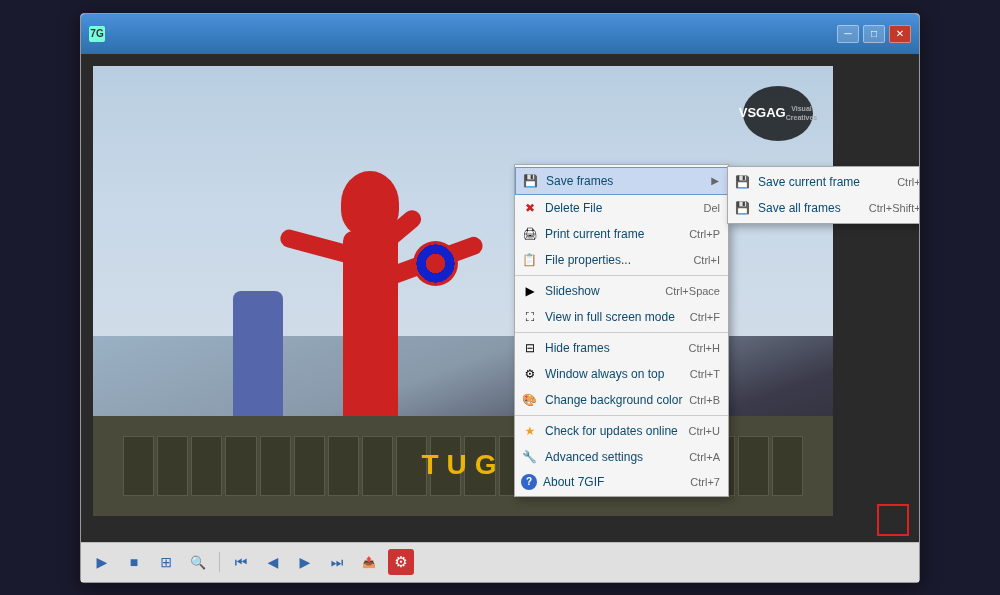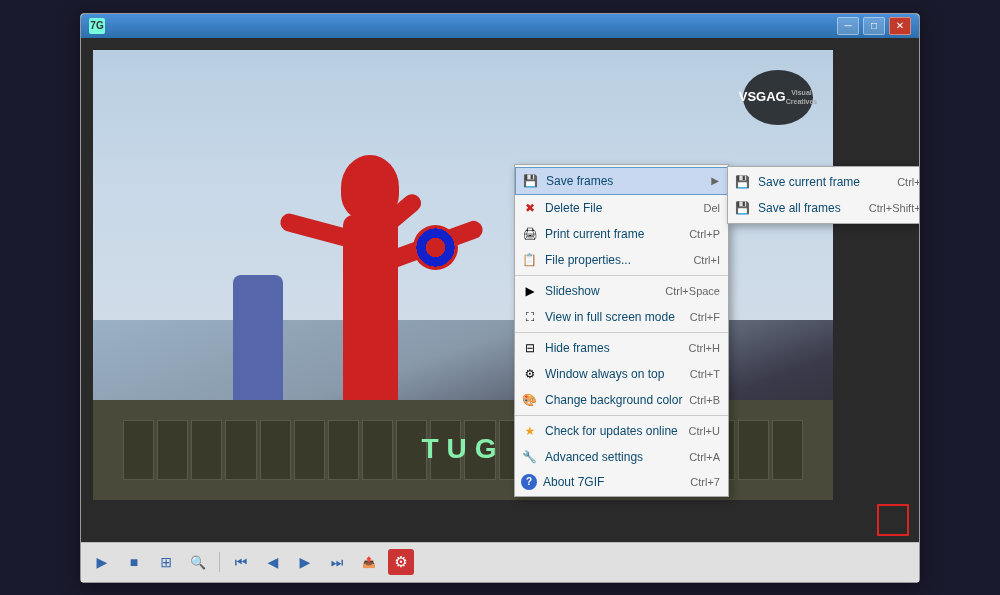--- a/index.html
+++ b/index.html
@@ -23,21 +23,21 @@
       border: 1px solid #999;
       border-radius: 4px;
       box-shadow: 0 4px 20px rgba(0,0,0,0.5);
       display: flex;
       flex-direction: column;
       position: relative;
     }
 
     
     .titlebar {
-      height: 24px;
+      height: 40px;
       background: linear-gradient(to bottom, #4a90d9, #2c6fad);
       border-radius: 4px 4px 0 0;
       display: flex;
       align-items: center;
       padding: 0 8px;
       justify-content: space-between;
     }
 
     .titlebar-left {
       display: flex;
@@ -153,21 +153,21 @@
       background: #3a3a2a;
       border: 1px solid #5a5a4a;
     }
 
     
     .tug-text {
       position: absolute;
       bottom: 35px;
       left: 50%;
       transform: translateX(-50%);
-      color: #86efac;
+      color: #eab308;
       font-size: 28px;
       font-weight: bold;
       letter-spacing: 8px;
       margin-top: 20px;
     }
 
     
     .toolbar {
       height: 40px;
       background: #e0e0e0;

